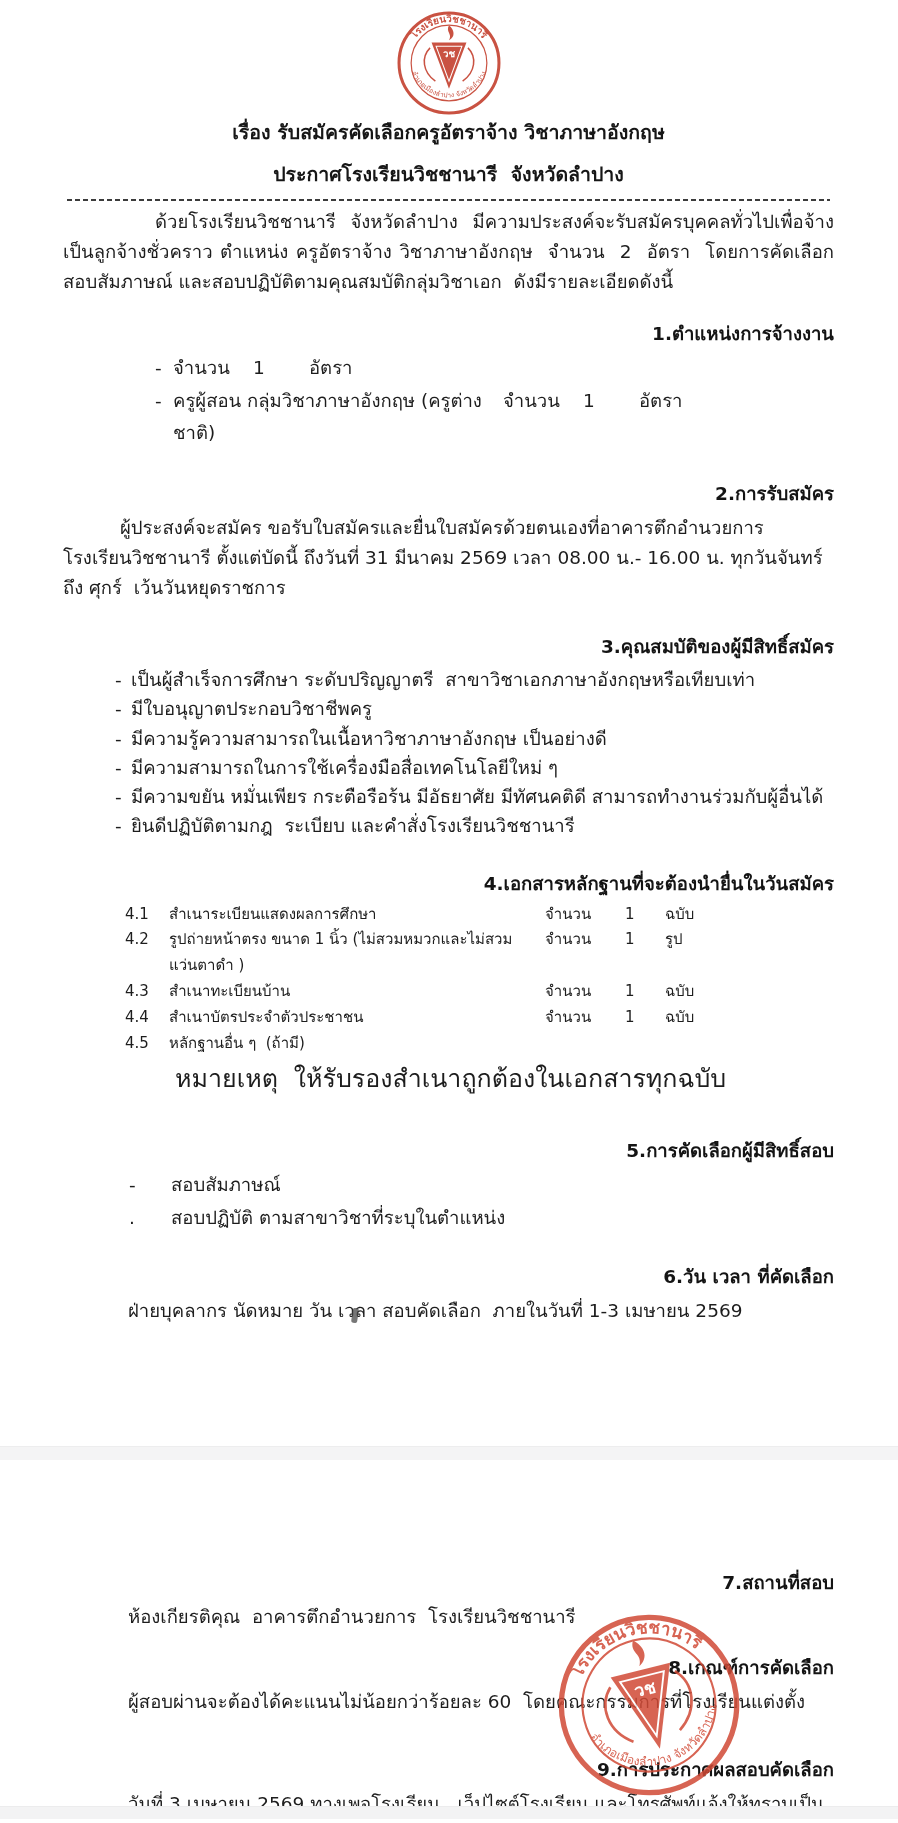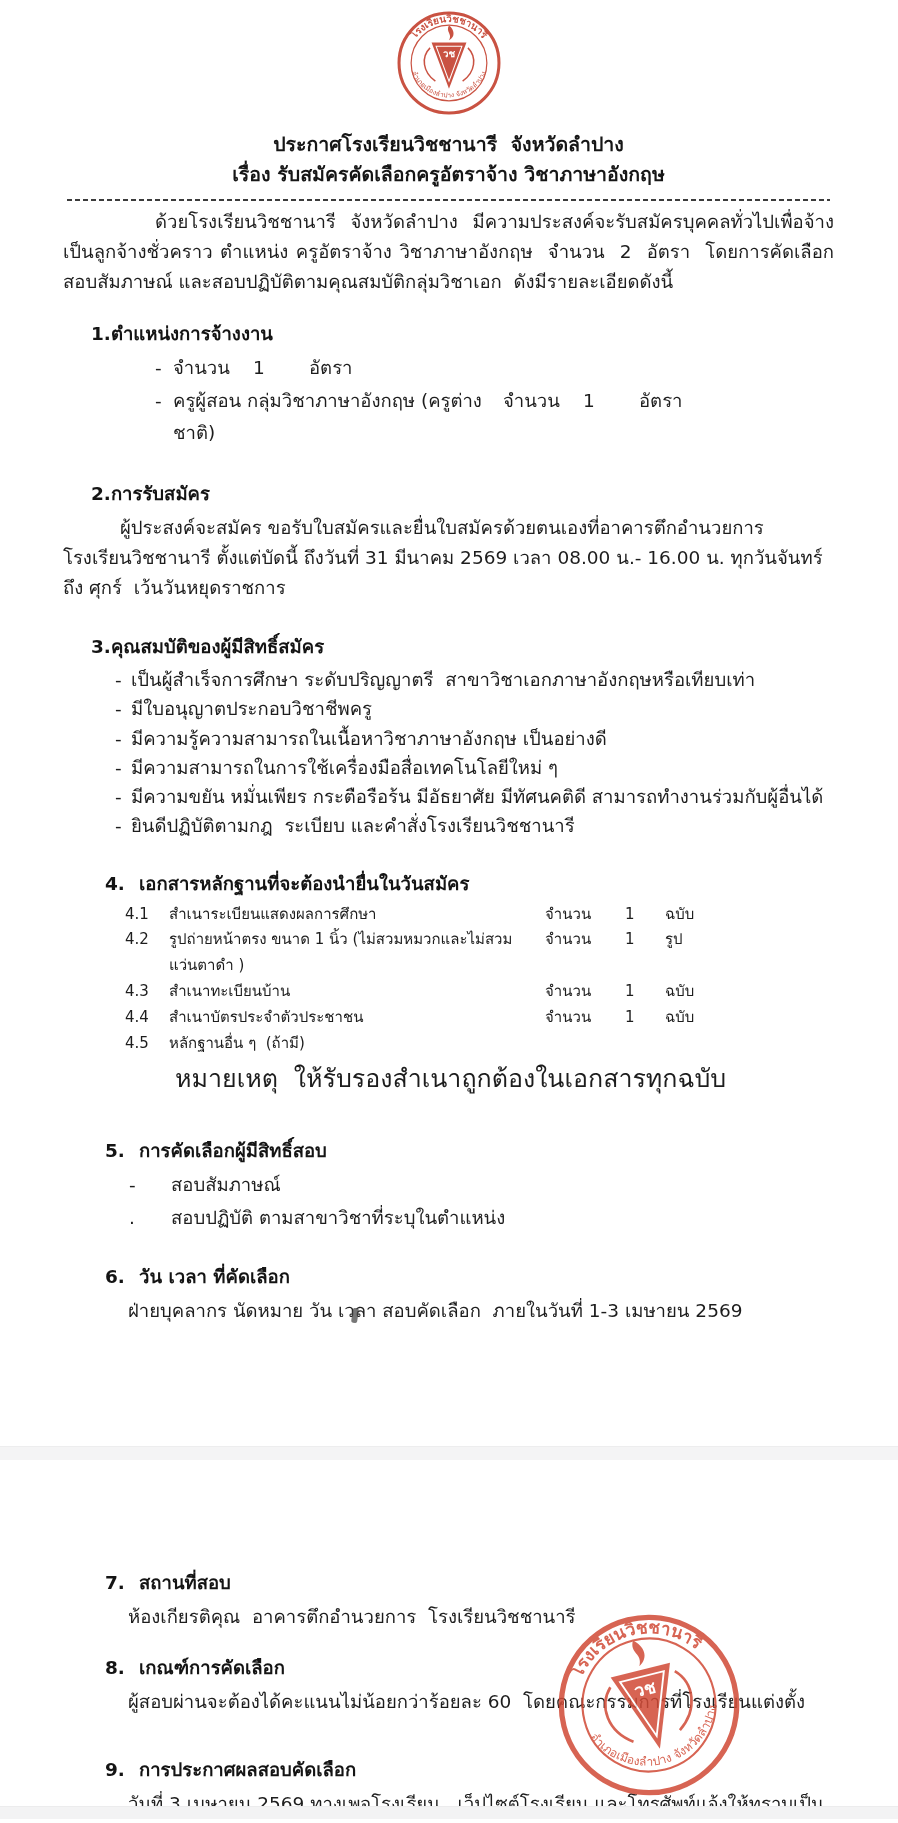--- a/index.html
+++ b/index.html
@@ -19,21 +19,21 @@
   }
   .divider{
     height:2px;margin:9px 4px 4px 4px;
     background:repeating-linear-gradient(to right,#3c3c3c 0 5px,transparent 5px 8px);
   }
   
   .intro{
     font-size:18.5px;line-height:1.62;margin:6px 0 0 0;
     text-indent:92px;white-space:pre-wrap;text-align:justify;
   }
-  .sec-head{font-weight:bold;font-size:18.5px;margin-top:22px;color:#141414;white-space:pre-wrap;}
+  .sec-head{font-weight:bold;font-size:18.5px;margin-top:22px;color:#141414;white-space:pre-wrap;text-align:right;}
   .sec-head.tight{margin-left:28px;}
   .sec-head.wide{margin-left:42px;}
   .sec-head.wide .no{display:inline-block;width:34px;}
   .sec-para{margin:5px 0 0 65px;font-size:18.5px;line-height:1.6;white-space:pre-wrap;}
   .sec-para.flush{margin-left:0;text-indent:57px;}
   
   .pos-rows{margin-left:92px;width:548px;margin-top:4px;}
   .row{display:flex;font-size:18.5px;line-height:1.75;white-space:pre-wrap;}
   .row .b{width:18px;}
   .row .txt{flex:1;}
@@ -89,22 +89,22 @@
         <path d="M70,20 C65,29 75,31 70,40 C79,35 77,26 70,20 Z" fill="#c4402e"></path>
         <path d="M47,43 L93,43 L70,104 Z" fill="#c4402e"></path>
         <path d="M53,48 L87,48 L70,94 Z" fill="none" stroke="#ffffff" stroke-width="1.4"></path>
         <text x="70" y="62" text-anchor="middle" font-size="13" fill="#ffffff" font-weight="bold">วช</text>
         <path d="M45,50 C33,62 35,82 52,94" fill="none" stroke="#c4402e" stroke-width="2"></path>
         <path d="M95,50 C107,62 105,82 88,94" fill="none" stroke="#c4402e" stroke-width="2"></path>
       </g>
     </svg>
   </div>
 
+  <div class="title" style="margin-top:0;">เรื่อง รับสมัครคัดเลือกครูอัตราจ้าง วิชาภาษาอังกฤษ</div>
   <div class="title">ประกาศโรงเรียนวิชชานารี  จังหวัดลำปาง</div>
-  <div class="title" style="margin-top:0;">เรื่อง รับสมัครคัดเลือกครูอัตราจ้าง วิชาภาษาอังกฤษ</div>
   <div class="divider"></div>
 
   <p class="intro">ด้วยโรงเรียนวิชชานารี  จังหวัดลำปาง  มีความประสงค์จะรับสมัครบุคคลทั่วไปเพื่อจ้างเป็นลูกจ้างชั่วคราว ตำแหน่ง ครูอัตราจ้าง วิชาภาษาอังกฤษ  จำนวน  2  อัตรา  โดยการคัดเลือกสอบสัมภาษณ์ และสอบปฏิบัติตามคุณสมบัติกลุ่มวิชาเอก  ดังมีรายละเอียดดังนี้</p>
 
   <div class="sec-head tight"><span class="no">1.</span><span>ตำแหน่งการจ้างงาน</span></div>
   <div class="pos-rows">
     <div class="row">
       <span class="b">-</span>
       <span class="cl">จำนวน</span>
       <span class="cnt">1</span>

